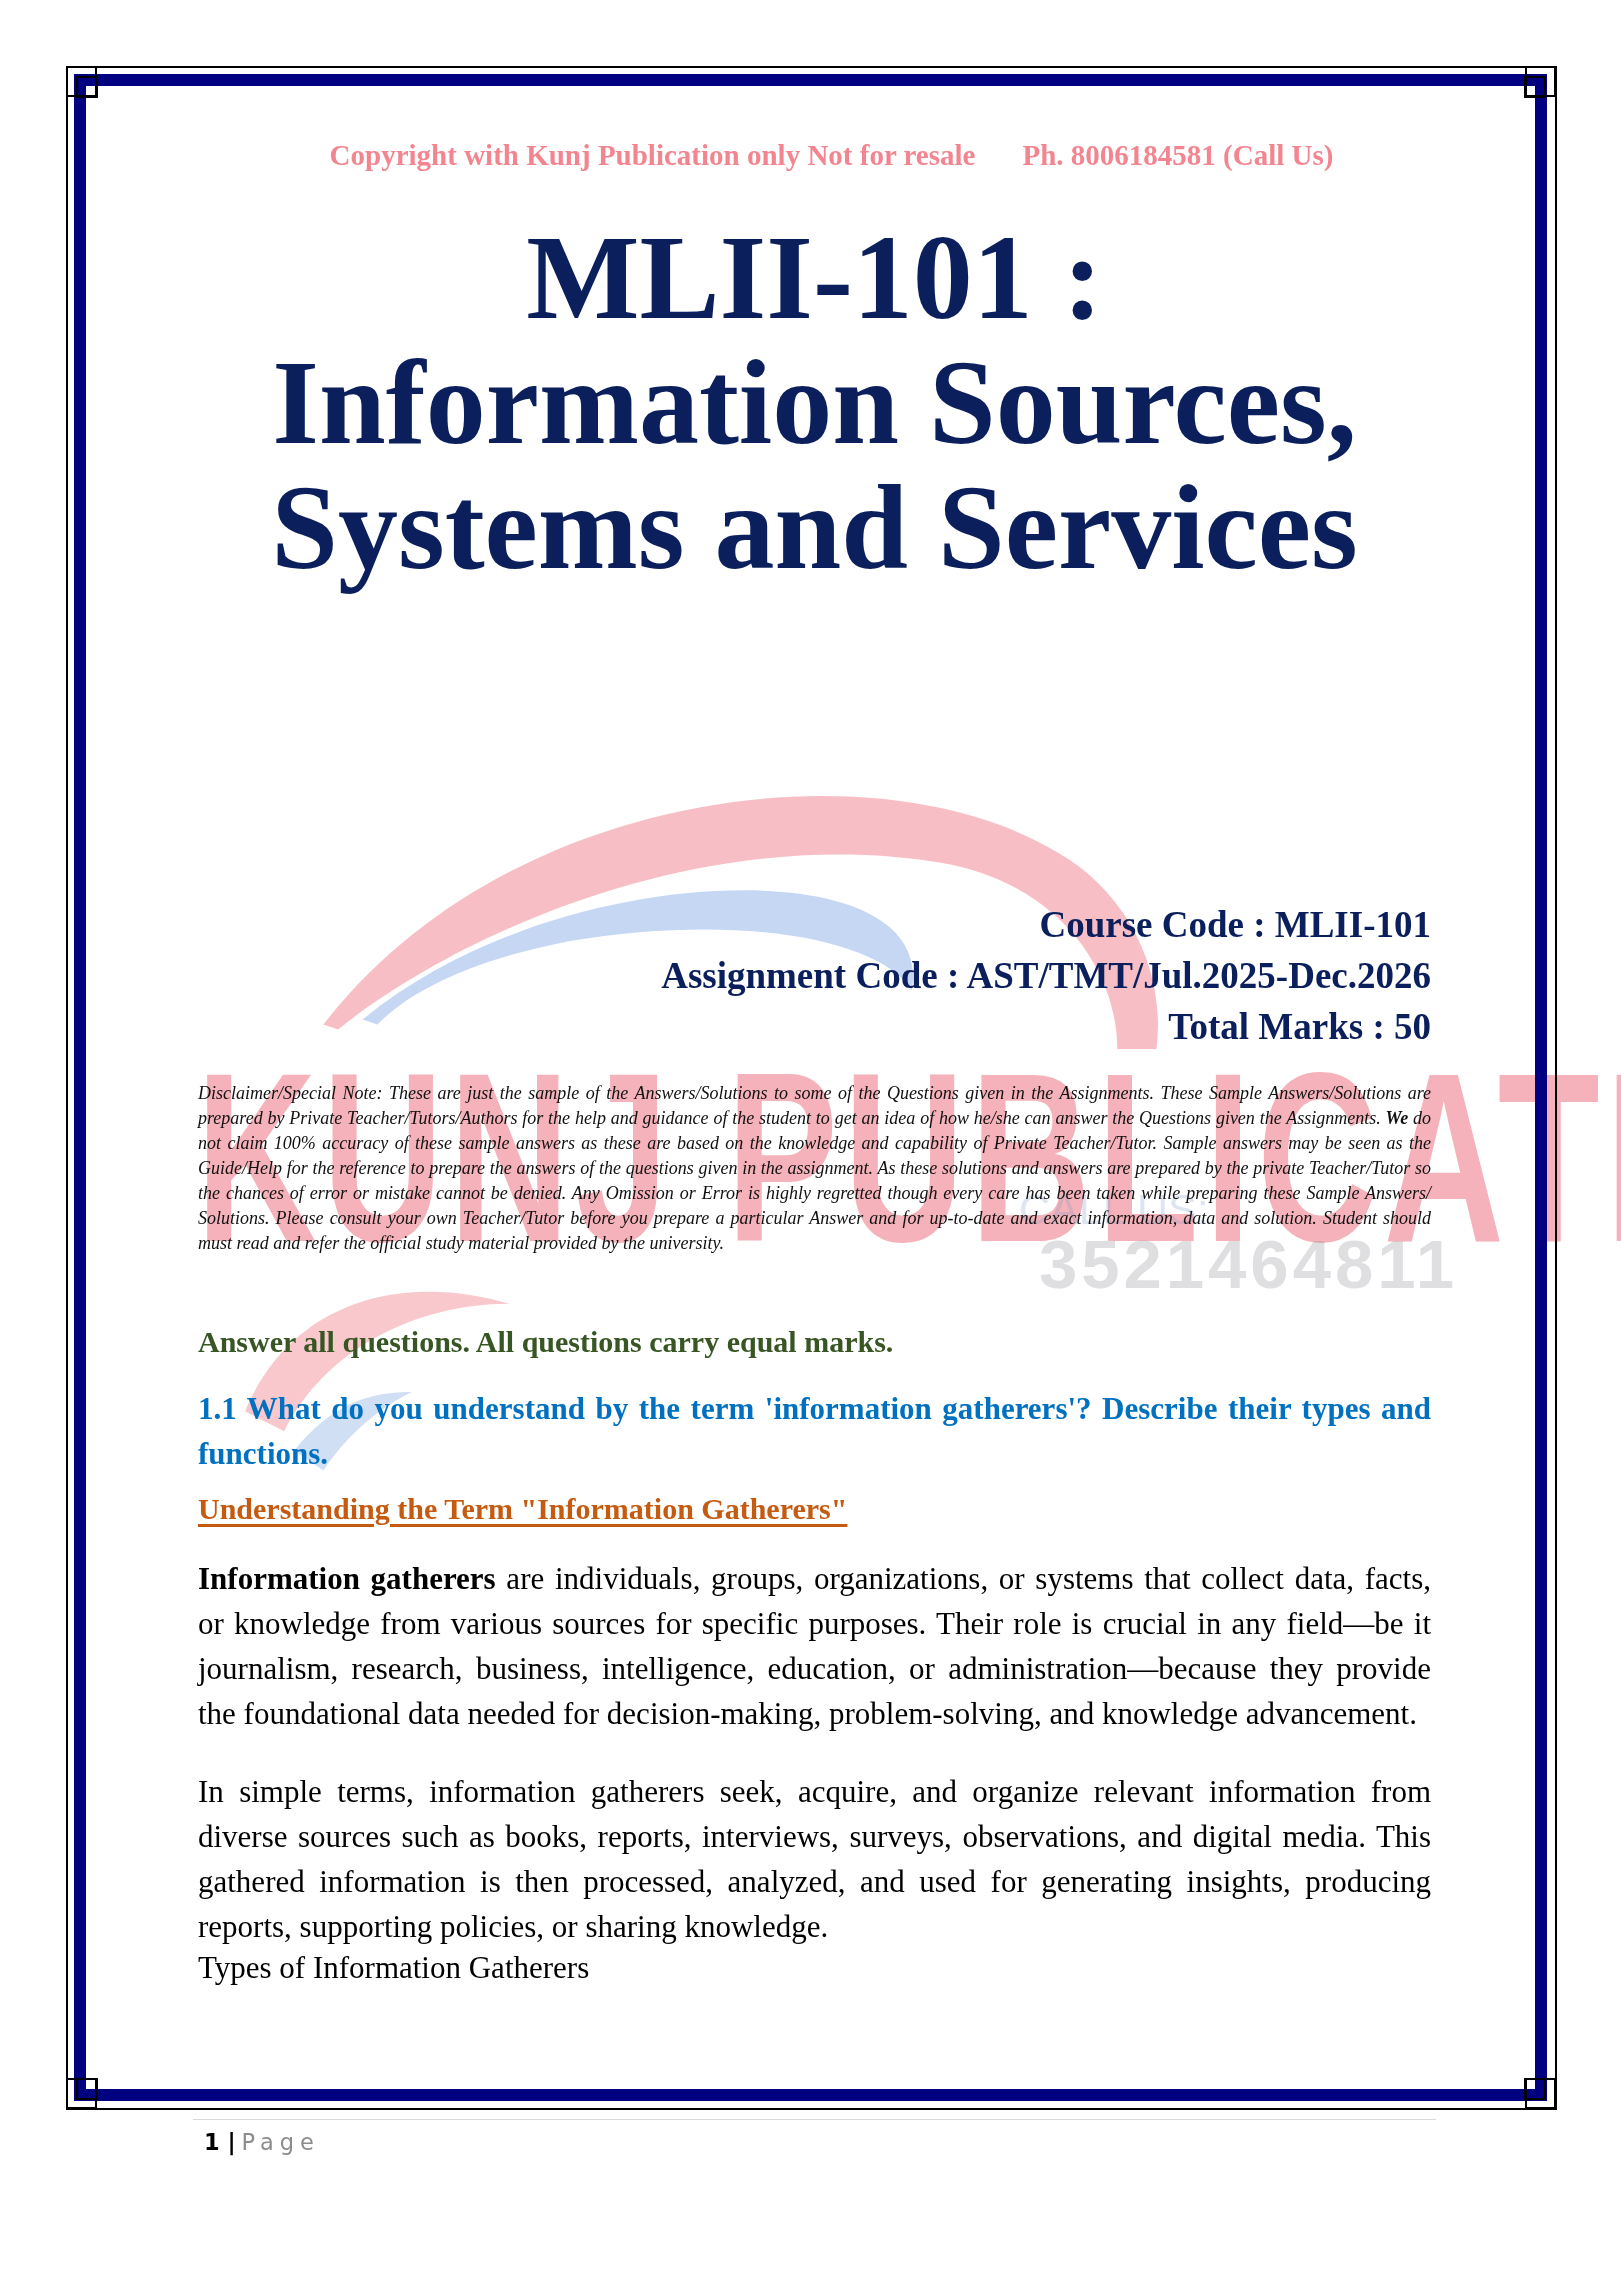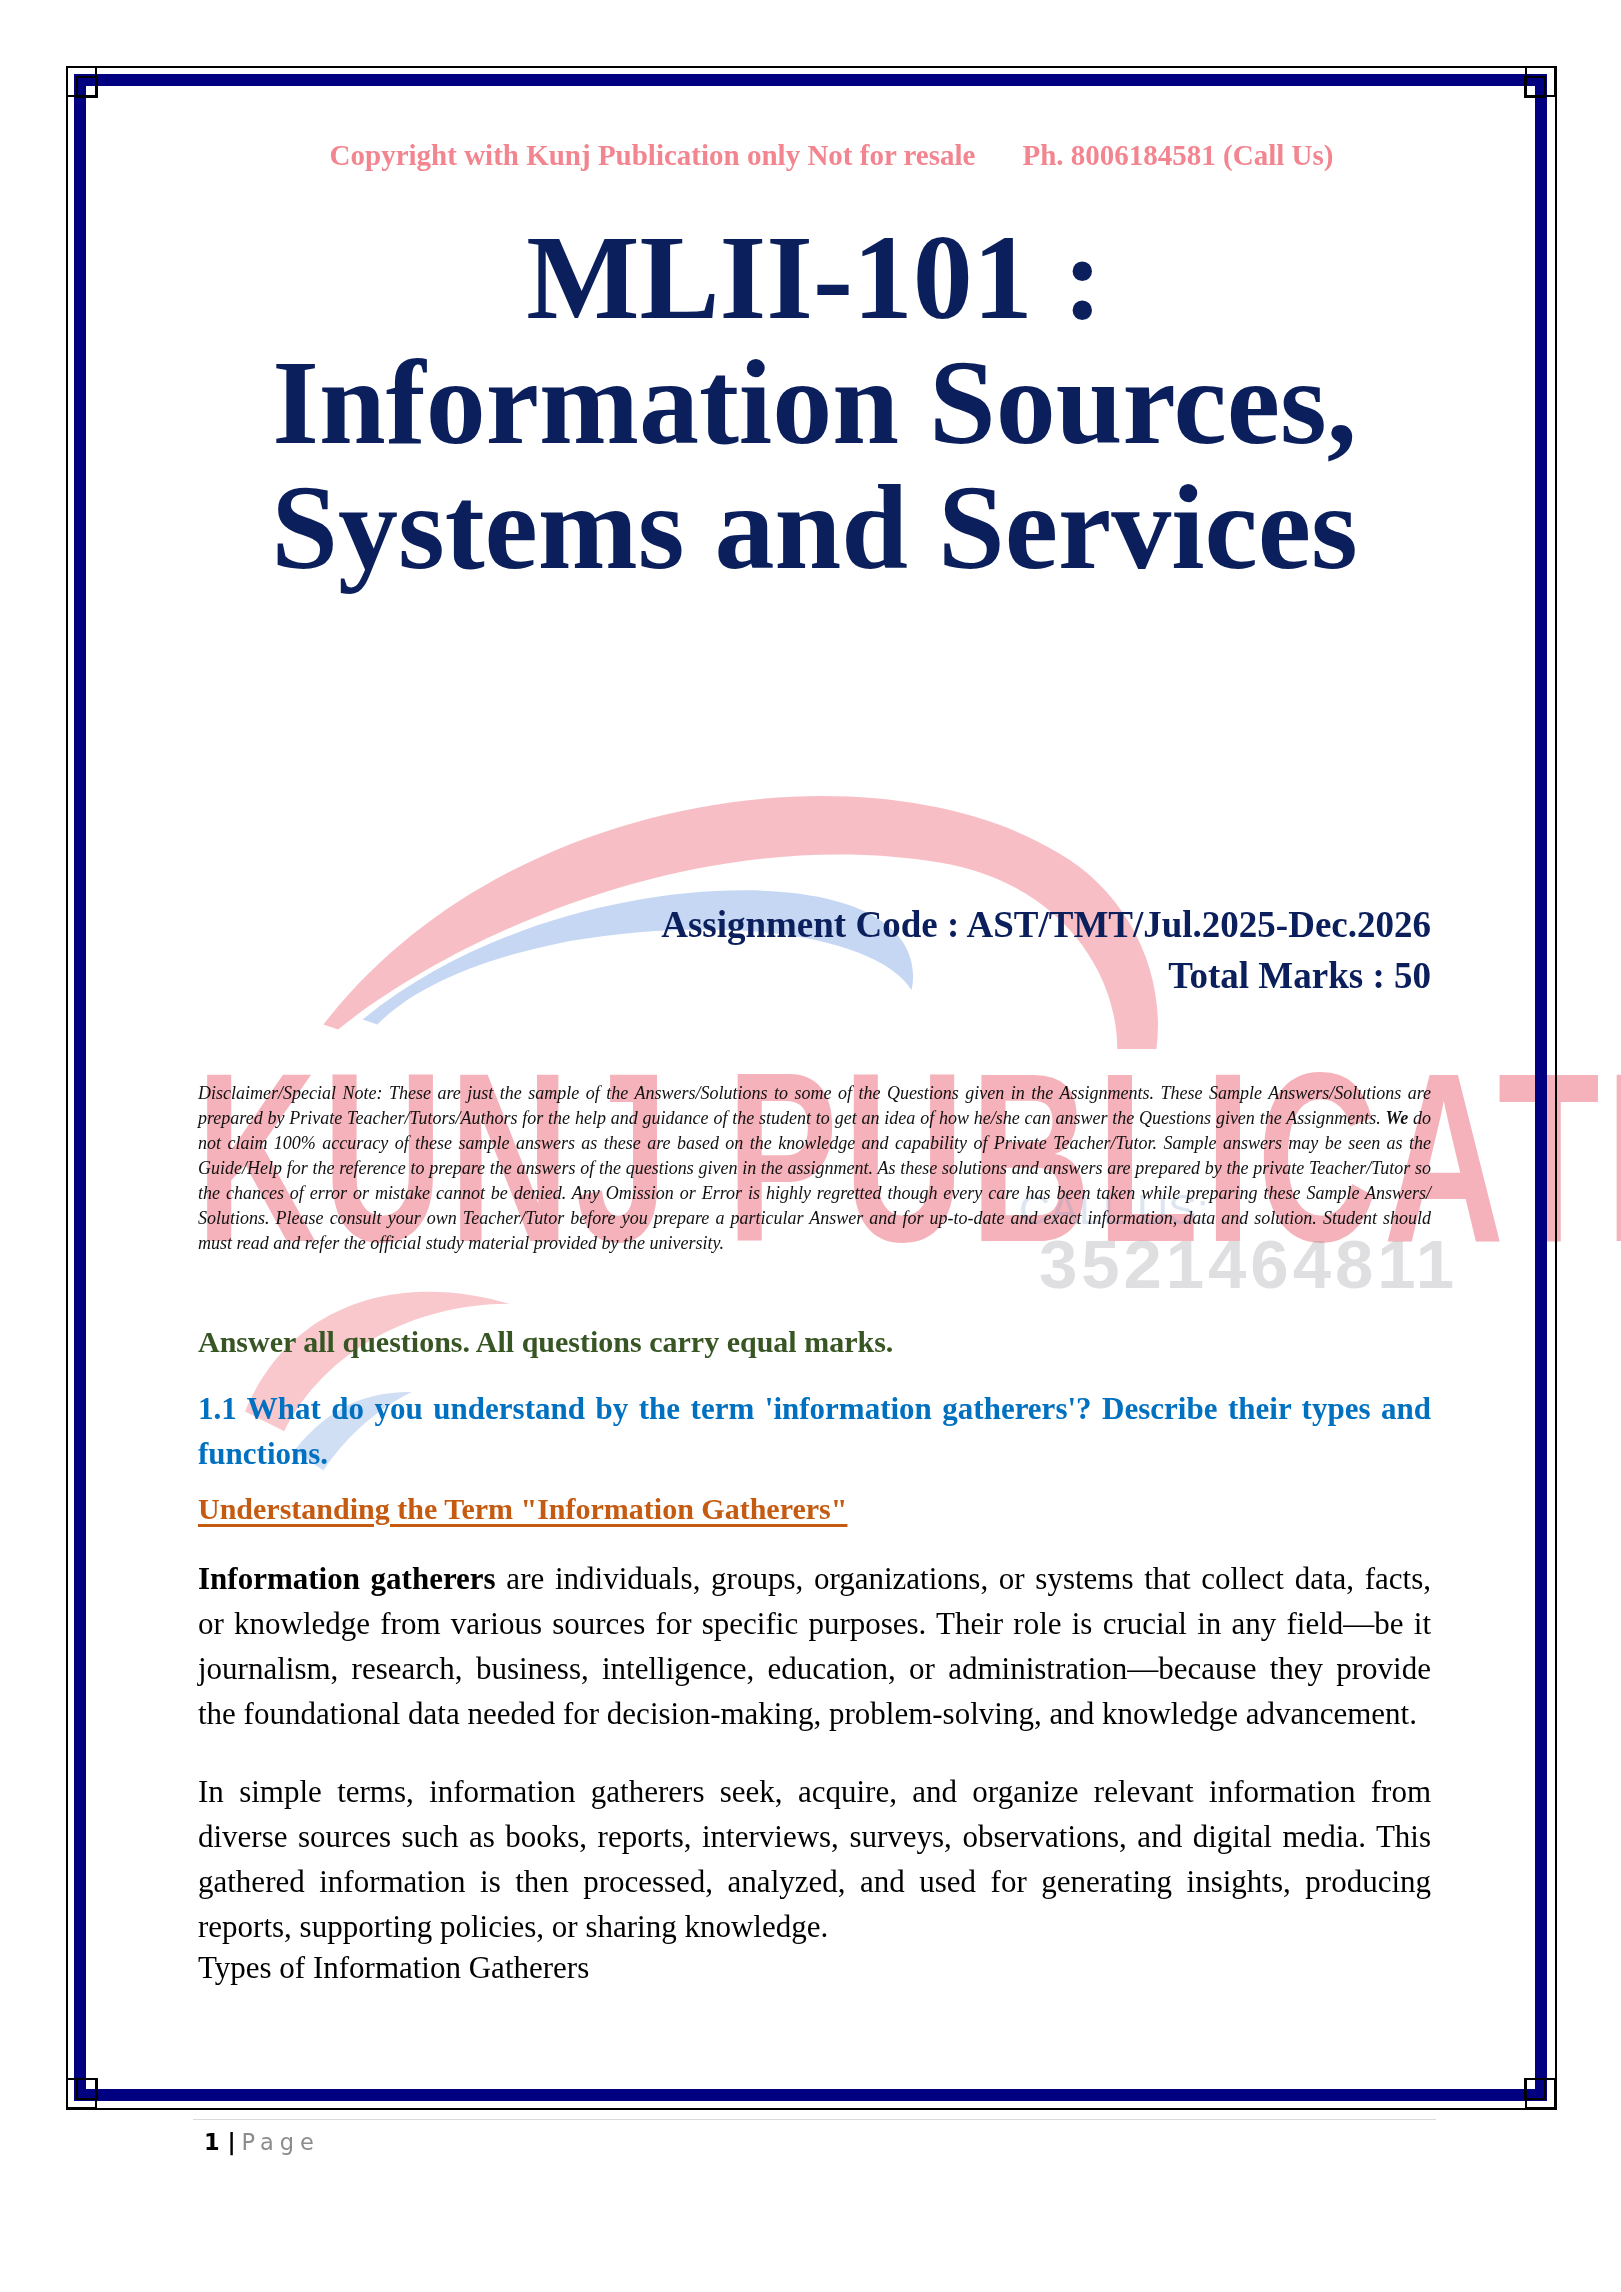--- a/index.html
+++ b/index.html
@@ -115,20 +115,21 @@
     <span>Copyright with Kunj Publication only Not for resale</span><span class="gap"></span><span>Ph. 8006184581 (Call Us)</span>
   </div>
 
   <div class="title">
     <div>MLII-101 :</div>
     <div>Information Sources,</div>
     <div>Systems and Services</div>
   </div>
 
   <div class="meta">
+    <div>Course Code : MLII-101</div>
     <div>Assignment Code : AST/TMT/Jul.2025-Dec.2026</div>
     <div>Total Marks : 50</div>
   </div>
 
   <div class="disclaimer"><span>Disclaimer/Special Note: These are just the sample of the Answers/Solutions to some of the Questions given in the Assignments. These Sample Answers/Solutions are prepared by Private Teacher/Tutors/Authors for the help and guidance of the student to get an idea of how he/she can answer the Questions given the Assignments. </span><b>We</b><span> do not claim 100% accuracy of these sample answers as these are based on the knowledge and capability of Private Teacher/Tutor. Sample answers may be seen as the Guide/Help for the reference to prepare the answers of the questions given in the assignment. As these solutions and answers are prepared by the private Teacher/Tutor so the chances of error or mistake cannot be denied. Any Omission or Error is highly regretted though every care has been taken while preparing these Sample Answers/ Solutions. Please consult your own Teacher/Tutor before you prepare a particular Answer and for up-to-date and exact information, data and solution. Student should must read and refer the official study material provided by the university.</span></div>
 
   <div class="instruction">Answer all questions. All questions carry equal marks.</div>
 
   <div class="question">1.1 What do you understand by the term 'information gatherers'? Describe their types and functions.</div>
 

